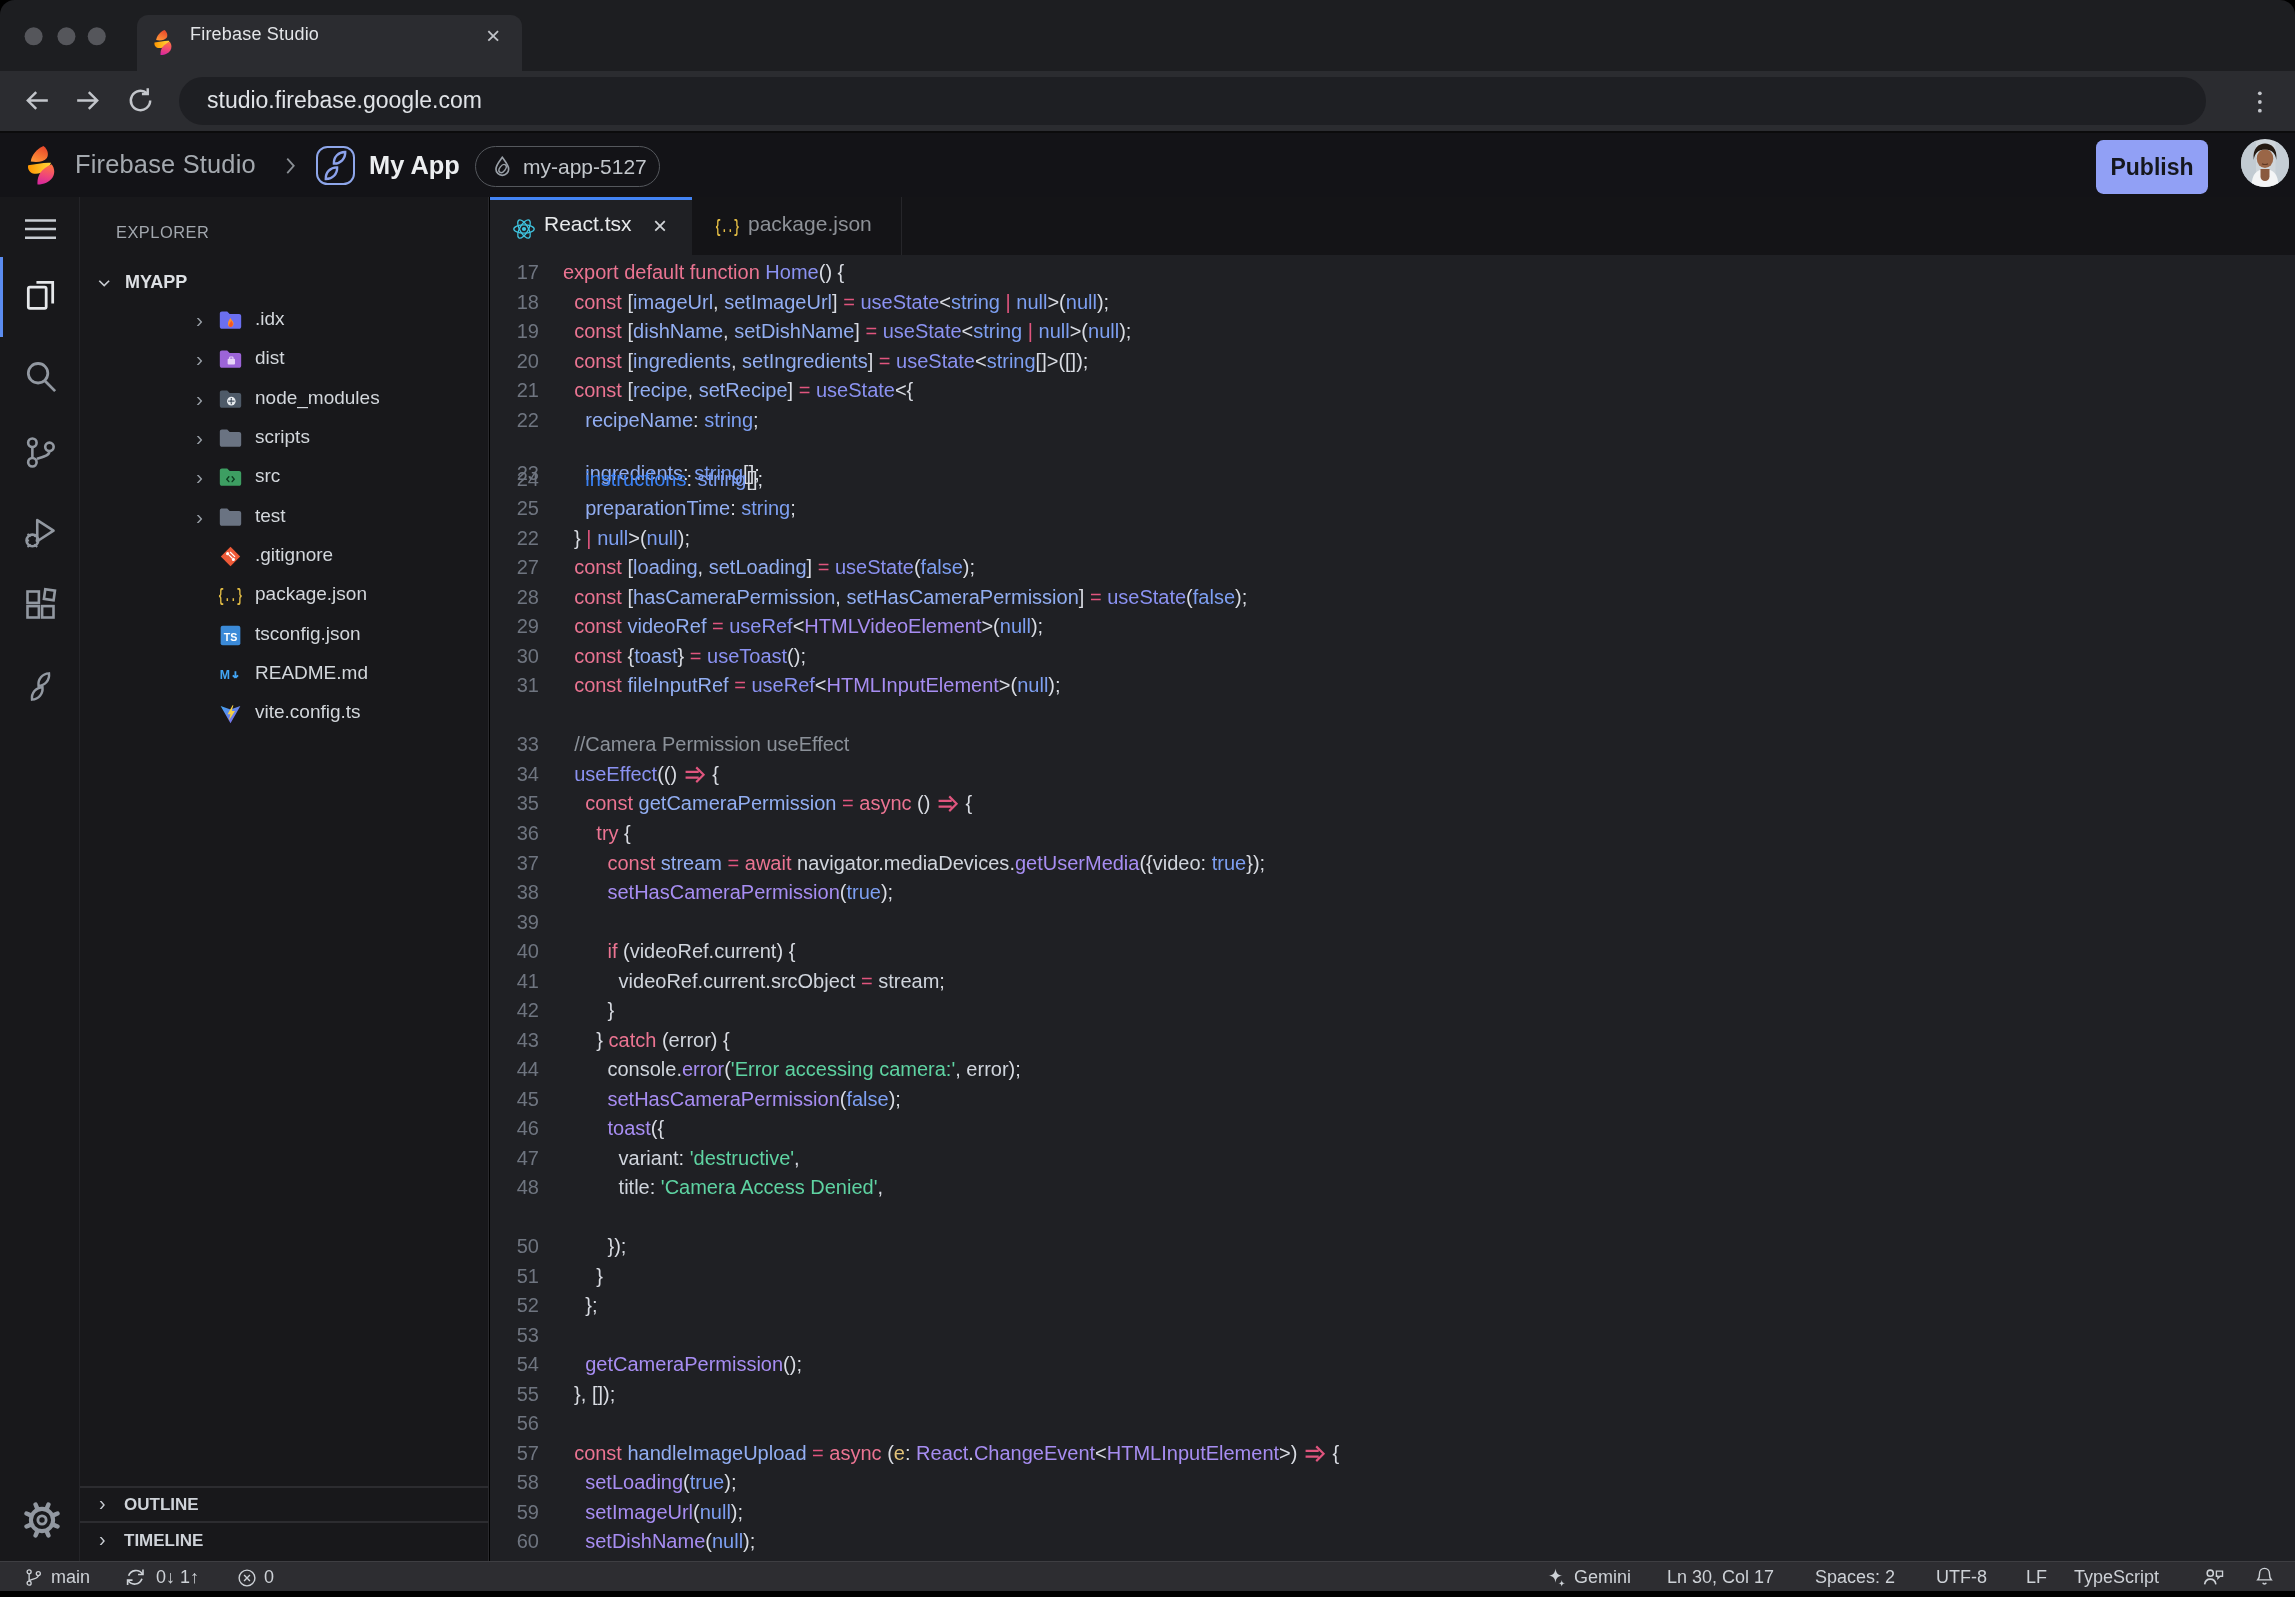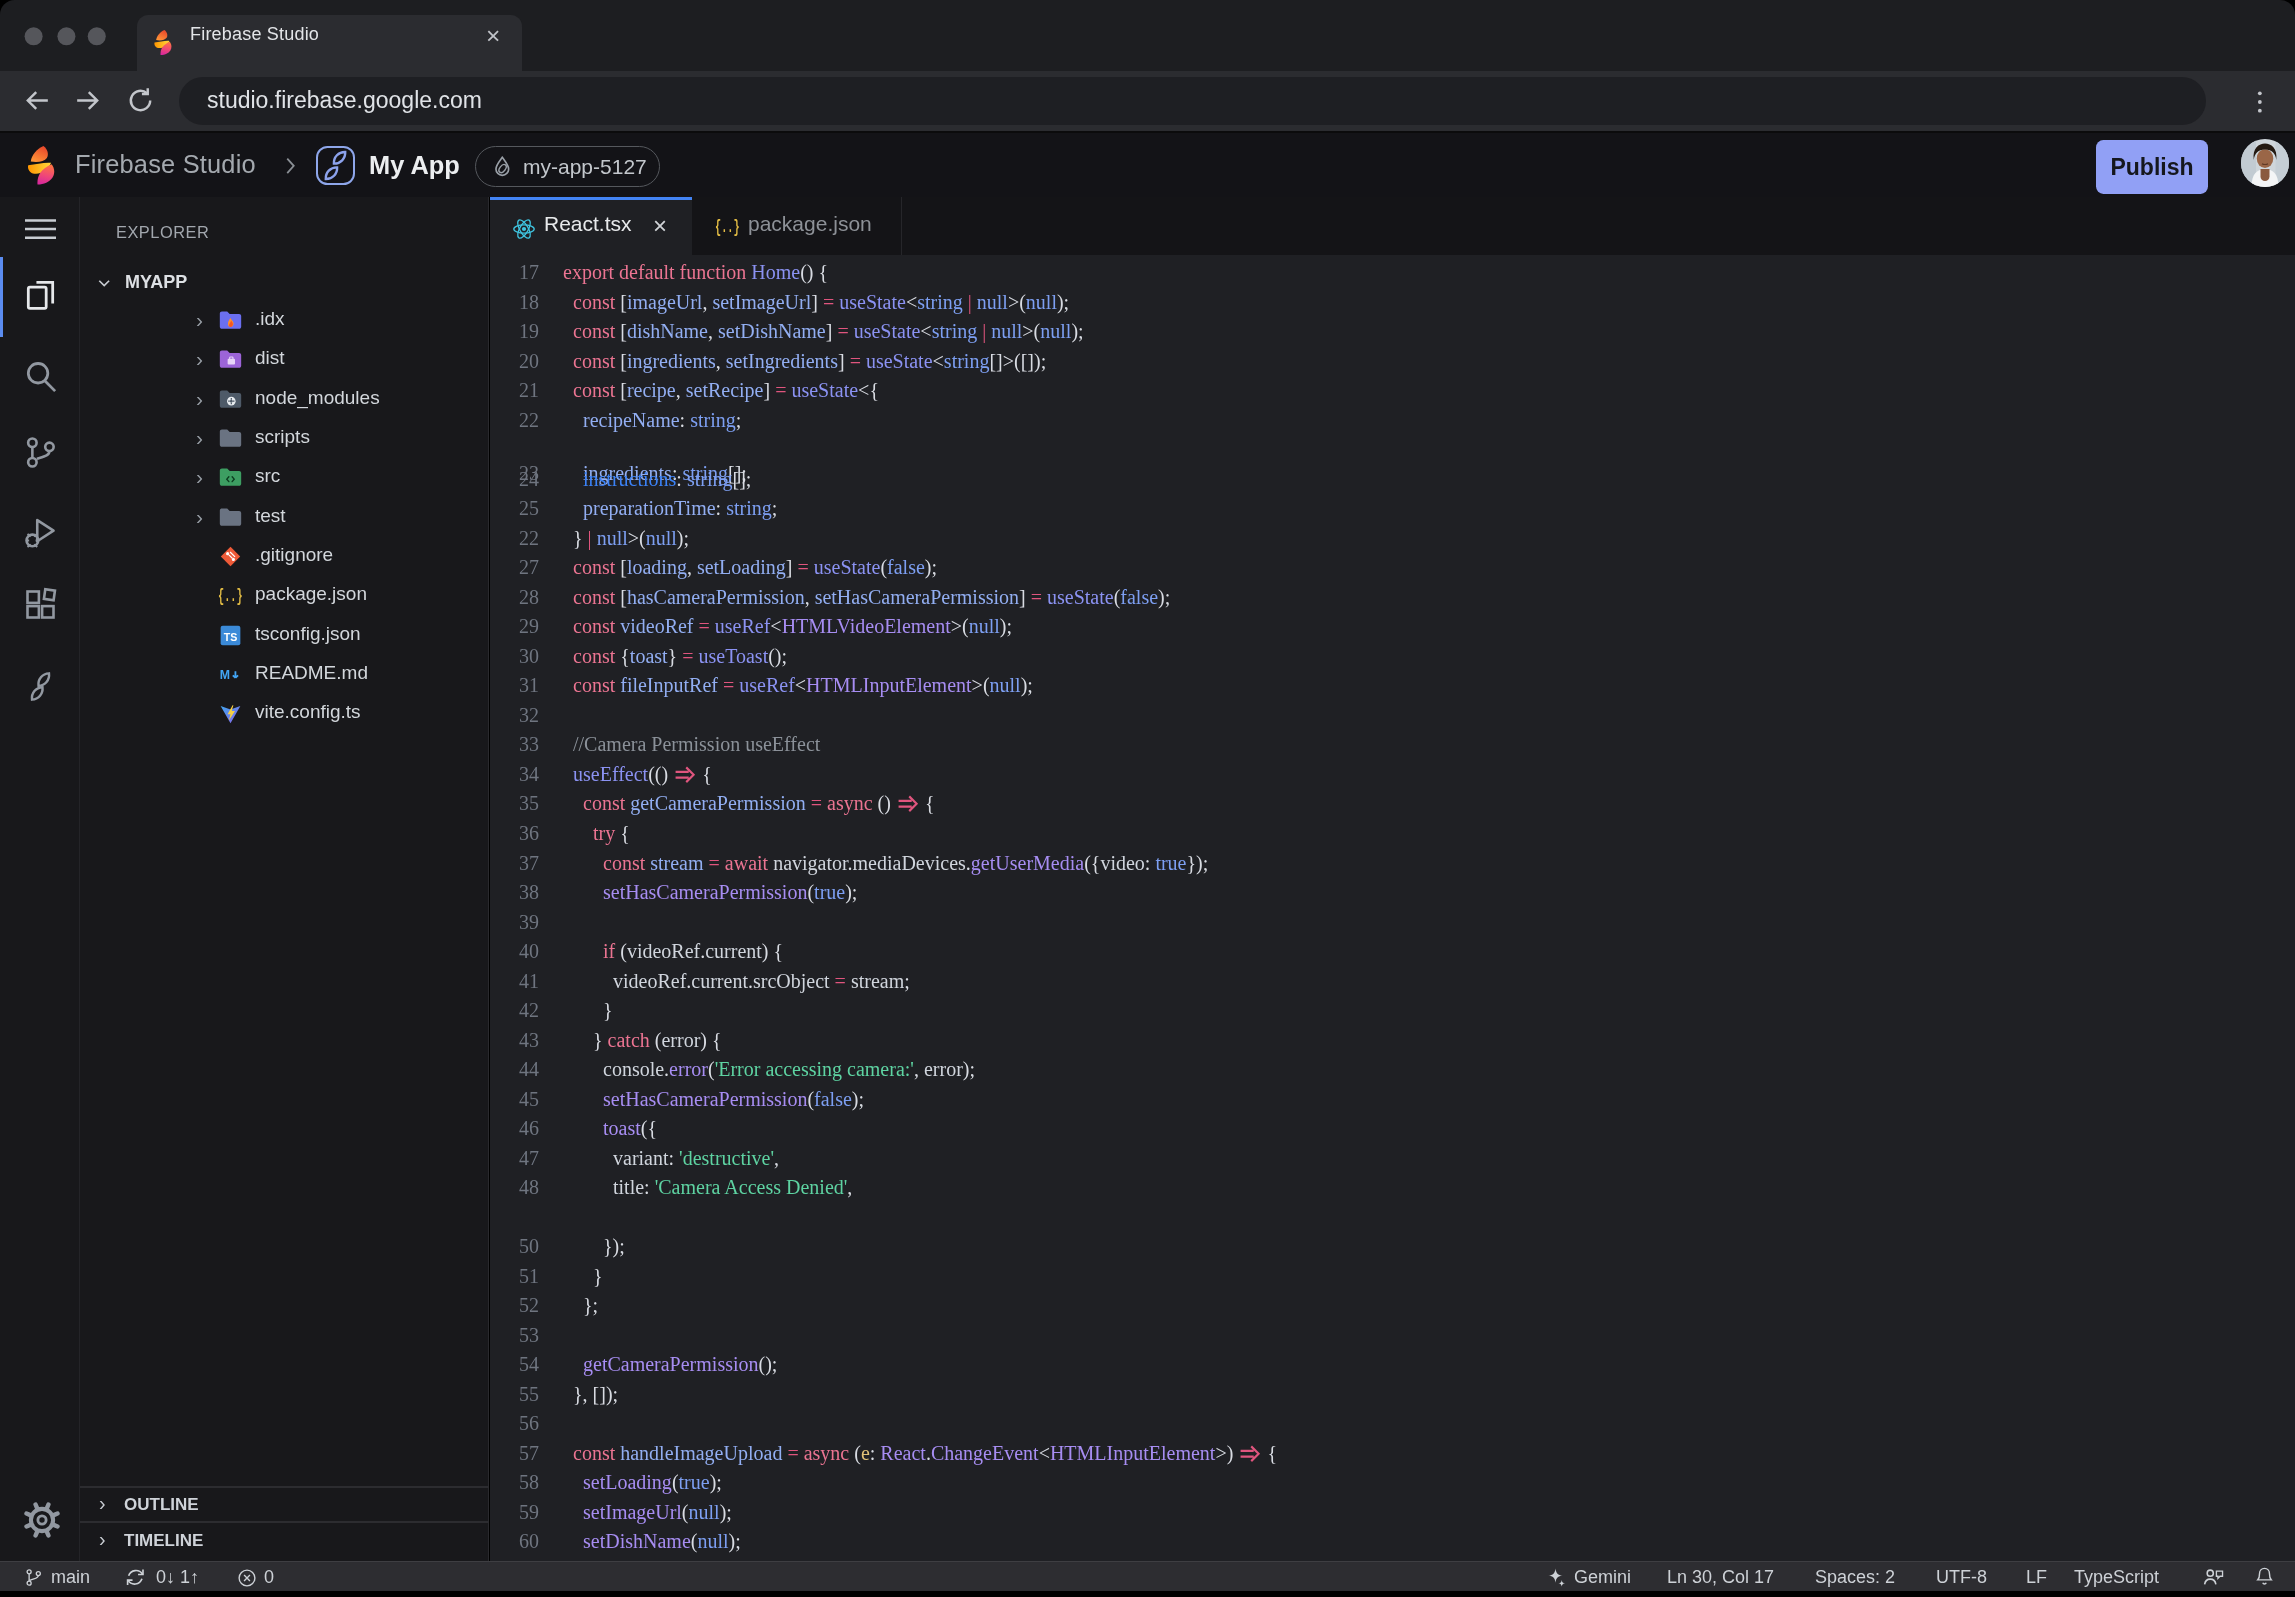--- a/index.html
+++ b/index.html
@@ -37,21 +37,21 @@
 .secchev {position:absolute;font-size:19.7px;color:#c8ccd2}
 
 #tabbar {left:490px;top:197px;width:1805px;height:58px;background:#141417}
 #etab1 {left:490px;top:197px;width:202px;height:58px;background:#1f2024;border-top:3.3px solid #4384f4}
 #etab1t {left:544px;top:212px;font-size:21px;color:#e8eaec}
 #etab1x {left:653px;top:212px;font-size:24px;color:#d0d3d7}
 #etab2 {left:692px;top:197px;width:210px;height:58px;border-right:0.8px solid #26262a}
 #etab2t {left:748px;top:212px;font-size:21px;color:#8d9197}
 
 #editor {left:490px;top:255px;width:1805px;height:1306px;background:#1f2024}
-.crow {position:absolute;left:0;width:2295px;height:29.5px;font-family:Liberation Serif, serif;font-size:20px;line-height:29.5px;white-space:pre}
+.crow {position:absolute;left:0;width:2295px;height:29.5px;font-family:Liberation Sans, sans-serif;font-size:20px;line-height:29.5px;white-space:pre}
 .ln {position:absolute;left:459px;width:80px;text-align:right;color:#6f7580}
 .ct {position:absolute;left:563px}
 .ar {vertical-align:top;margin:0 0px}
 
 #sbar {left:0;top:1561px;width:2295px;height:30px;background:#2d2d31;border-top:1.6px solid #3e3e42}
 .st {position:absolute;top:1567px;font-size:18px;color:#cdd1d6}
 #bblack {left:0;top:1591px;width:2295px;height:5.7px;background:#000}
 </style></head><body>
 <div id="root">
 <div class="abs" id="strip"></div>
@@ -328,21 +328,20 @@
 <div class="crow" style="top:406px"><span class="ln">22</span><span class="ct"><span style="color:#d8dbe2">    </span><span style="color:#92aef2">recipeName</span><span style="color:#d8dbe2">: </span><span style="color:#7d9ff2">string</span><span style="color:#d8dbe2">;</span></span></div>
 <div class="crow" style="top:459px"><span class="ln">23</span><span class="ct"><span style="color:#d8dbe2">    </span><span style="color:#92aef2">ingredients</span><span style="color:#d8dbe2">: </span><span style="color:#7d9ff2">string</span><span style="color:#d8dbe2">[];</span></span></div>
 <div class="crow" style="top:465px"><span class="ln">24</span><span class="ct"><span style="color:#d8dbe2">    </span><span style="color:#3b82f6">instructions</span><span style="color:#d8dbe2">: </span><span style="color:#7d9ff2">string</span><span style="color:#d8dbe2">[];</span></span></div>
 <div class="crow" style="top:494px"><span class="ln">25</span><span class="ct"><span style="color:#d8dbe2">    </span><span style="color:#92aef2">preparationTime</span><span style="color:#d8dbe2">: </span><span style="color:#7d9ff2">string</span><span style="color:#d8dbe2">;</span></span></div>
 <div class="crow" style="top:524px"><span class="ln">22</span><span class="ct"><span style="color:#d8dbe2">  } </span><span style="color:#e0557e">|</span><span style="color:#d8dbe2"> </span><span style="color:#7d9ff2">null</span><span style="color:#d8dbe2">&gt;(</span><span style="color:#7d9ff2">null</span><span style="color:#d8dbe2">);</span></span></div>
 <div class="crow" style="top:553px"><span class="ln">27</span><span class="ct"><span style="color:#d8dbe2">  </span><span style="color:#eb7492">const</span><span style="color:#d8dbe2"> [</span><span style="color:#92aef2">loading</span><span style="color:#d8dbe2">, </span><span style="color:#92aef2">setLoading</span><span style="color:#d8dbe2">] </span><span style="color:#e0557e">=</span><span style="color:#d8dbe2"> </span><span style="color:#8b92f2">useState</span><span style="color:#d8dbe2">(</span><span style="color:#7d9ff2">false</span><span style="color:#d8dbe2">);</span></span></div>
 <div class="crow" style="top:583px"><span class="ln">28</span><span class="ct"><span style="color:#d8dbe2">  </span><span style="color:#eb7492">const</span><span style="color:#d8dbe2"> [</span><span style="color:#92aef2">hasCameraPermission</span><span style="color:#d8dbe2">, </span><span style="color:#92aef2">setHasCameraPermission</span><span style="color:#d8dbe2">] </span><span style="color:#e0557e">=</span><span style="color:#d8dbe2"> </span><span style="color:#8b92f2">useState</span><span style="color:#d8dbe2">(</span><span style="color:#7d9ff2">false</span><span style="color:#d8dbe2">);</span></span></div>
 <div class="crow" style="top:612px"><span class="ln">29</span><span class="ct"><span style="color:#d8dbe2">  </span><span style="color:#eb7492">const</span><span style="color:#d8dbe2"> </span><span style="color:#92aef2">videoRef</span><span style="color:#d8dbe2"> </span><span style="color:#e0557e">=</span><span style="color:#d8dbe2"> </span><span style="color:#8b92f2">useRef</span><span style="color:#d8dbe2">&lt;</span><span style="color:#a78df2">HTMLVideoElement</span><span style="color:#d8dbe2">&gt;(</span><span style="color:#7d9ff2">null</span><span style="color:#d8dbe2">);</span></span></div>
 <div class="crow" style="top:642px"><span class="ln">30</span><span class="ct"><span style="color:#d8dbe2">  </span><span style="color:#eb7492">const</span><span style="color:#d8dbe2"> {</span><span style="color:#92aef2">toast</span><span style="color:#d8dbe2">} </span><span style="color:#e0557e">=</span><span style="color:#d8dbe2"> </span><span style="color:#8b92f2">useToast</span><span style="color:#d8dbe2">();</span></span></div>
 <div class="crow" style="top:671px"><span class="ln">31</span><span class="ct"><span style="color:#d8dbe2">  </span><span style="color:#eb7492">const</span><span style="color:#d8dbe2"> </span><span style="color:#92aef2">fileInputRef</span><span style="color:#d8dbe2"> </span><span style="color:#e0557e">=</span><span style="color:#d8dbe2"> </span><span style="color:#8b92f2">useRef</span><span style="color:#d8dbe2">&lt;</span><span style="color:#a78df2">HTMLInputElement</span><span style="color:#d8dbe2">&gt;(</span><span style="color:#7d9ff2">null</span><span style="color:#d8dbe2">);</span></span></div>
-<div class="crow" style="top:701px"><span class="ln">32</span><span class="ct"></span></div>
 <div class="crow" style="top:730px"><span class="ln">33</span><span class="ct"><span style="color:#d8dbe2">  </span><span style="color:#8b9199">//Camera Permission useEffect</span></span></div>
 <div class="crow" style="top:760px"><span class="ln">34</span><span class="ct"><span style="color:#d8dbe2">  </span><span style="color:#8b92f2">useEffect</span><span style="color:#d8dbe2">(() </span><svg class="ar" width="24" height="29.5" viewBox="0 0 29 36">
           <path d="M3 14.5 H19 M3 21.5 H19 M16 9 L25 18 L16 27" fill="none" stroke="#e0557e" stroke-width="2.6"></path>
         </svg><span style="color:#d8dbe2"> {</span></span></div>
 <div class="crow" style="top:789px"><span class="ln">35</span><span class="ct"><span style="color:#d8dbe2">    </span><span style="color:#eb7492">const</span><span style="color:#d8dbe2"> </span><span style="color:#92aef2">getCameraPermission</span><span style="color:#d8dbe2"> </span><span style="color:#e0557e">=</span><span style="color:#d8dbe2"> </span><span style="color:#eb7492">async</span><span style="color:#d8dbe2"> () </span><svg class="ar" width="24" height="29.5" viewBox="0 0 29 36">
           <path d="M3 14.5 H19 M3 21.5 H19 M16 9 L25 18 L16 27" fill="none" stroke="#e0557e" stroke-width="2.6"></path>
         </svg><span style="color:#d8dbe2"> {</span></span></div>
 <div class="crow" style="top:819px"><span class="ln">36</span><span class="ct"><span style="color:#d8dbe2">      </span><span style="color:#eb7492">try</span><span style="color:#d8dbe2"> {</span></span></div>
 <div class="crow" style="top:849px"><span class="ln">37</span><span class="ct"><span style="color:#d8dbe2">        </span><span style="color:#eb7492">const</span><span style="color:#d8dbe2"> </span><span style="color:#92aef2">stream</span><span style="color:#d8dbe2"> </span><span style="color:#e0557e">=</span><span style="color:#d8dbe2"> </span><span style="color:#eb7492">await</span><span style="color:#d8dbe2"> </span><span style="color:#d0d5dd">navigator</span><span style="color:#d8dbe2">.</span><span style="color:#d0d5dd">mediaDevices</span><span style="color:#d8dbe2">.</span><span style="color:#a78df2">getUserMedia</span><span style="color:#d8dbe2">({</span><span style="color:#d0d5dd">video</span><span style="color:#d8dbe2">: </span><span style="color:#7d9ff2">true</span><span style="color:#d8dbe2">});</span></span></div>
 <div class="crow" style="top:878px"><span class="ln">38</span><span class="ct"><span style="color:#d8dbe2">        </span><span style="color:#a78df2">setHasCameraPermission</span><span style="color:#d8dbe2">(</span><span style="color:#7d9ff2">true</span><span style="color:#d8dbe2">);</span></span></div>

